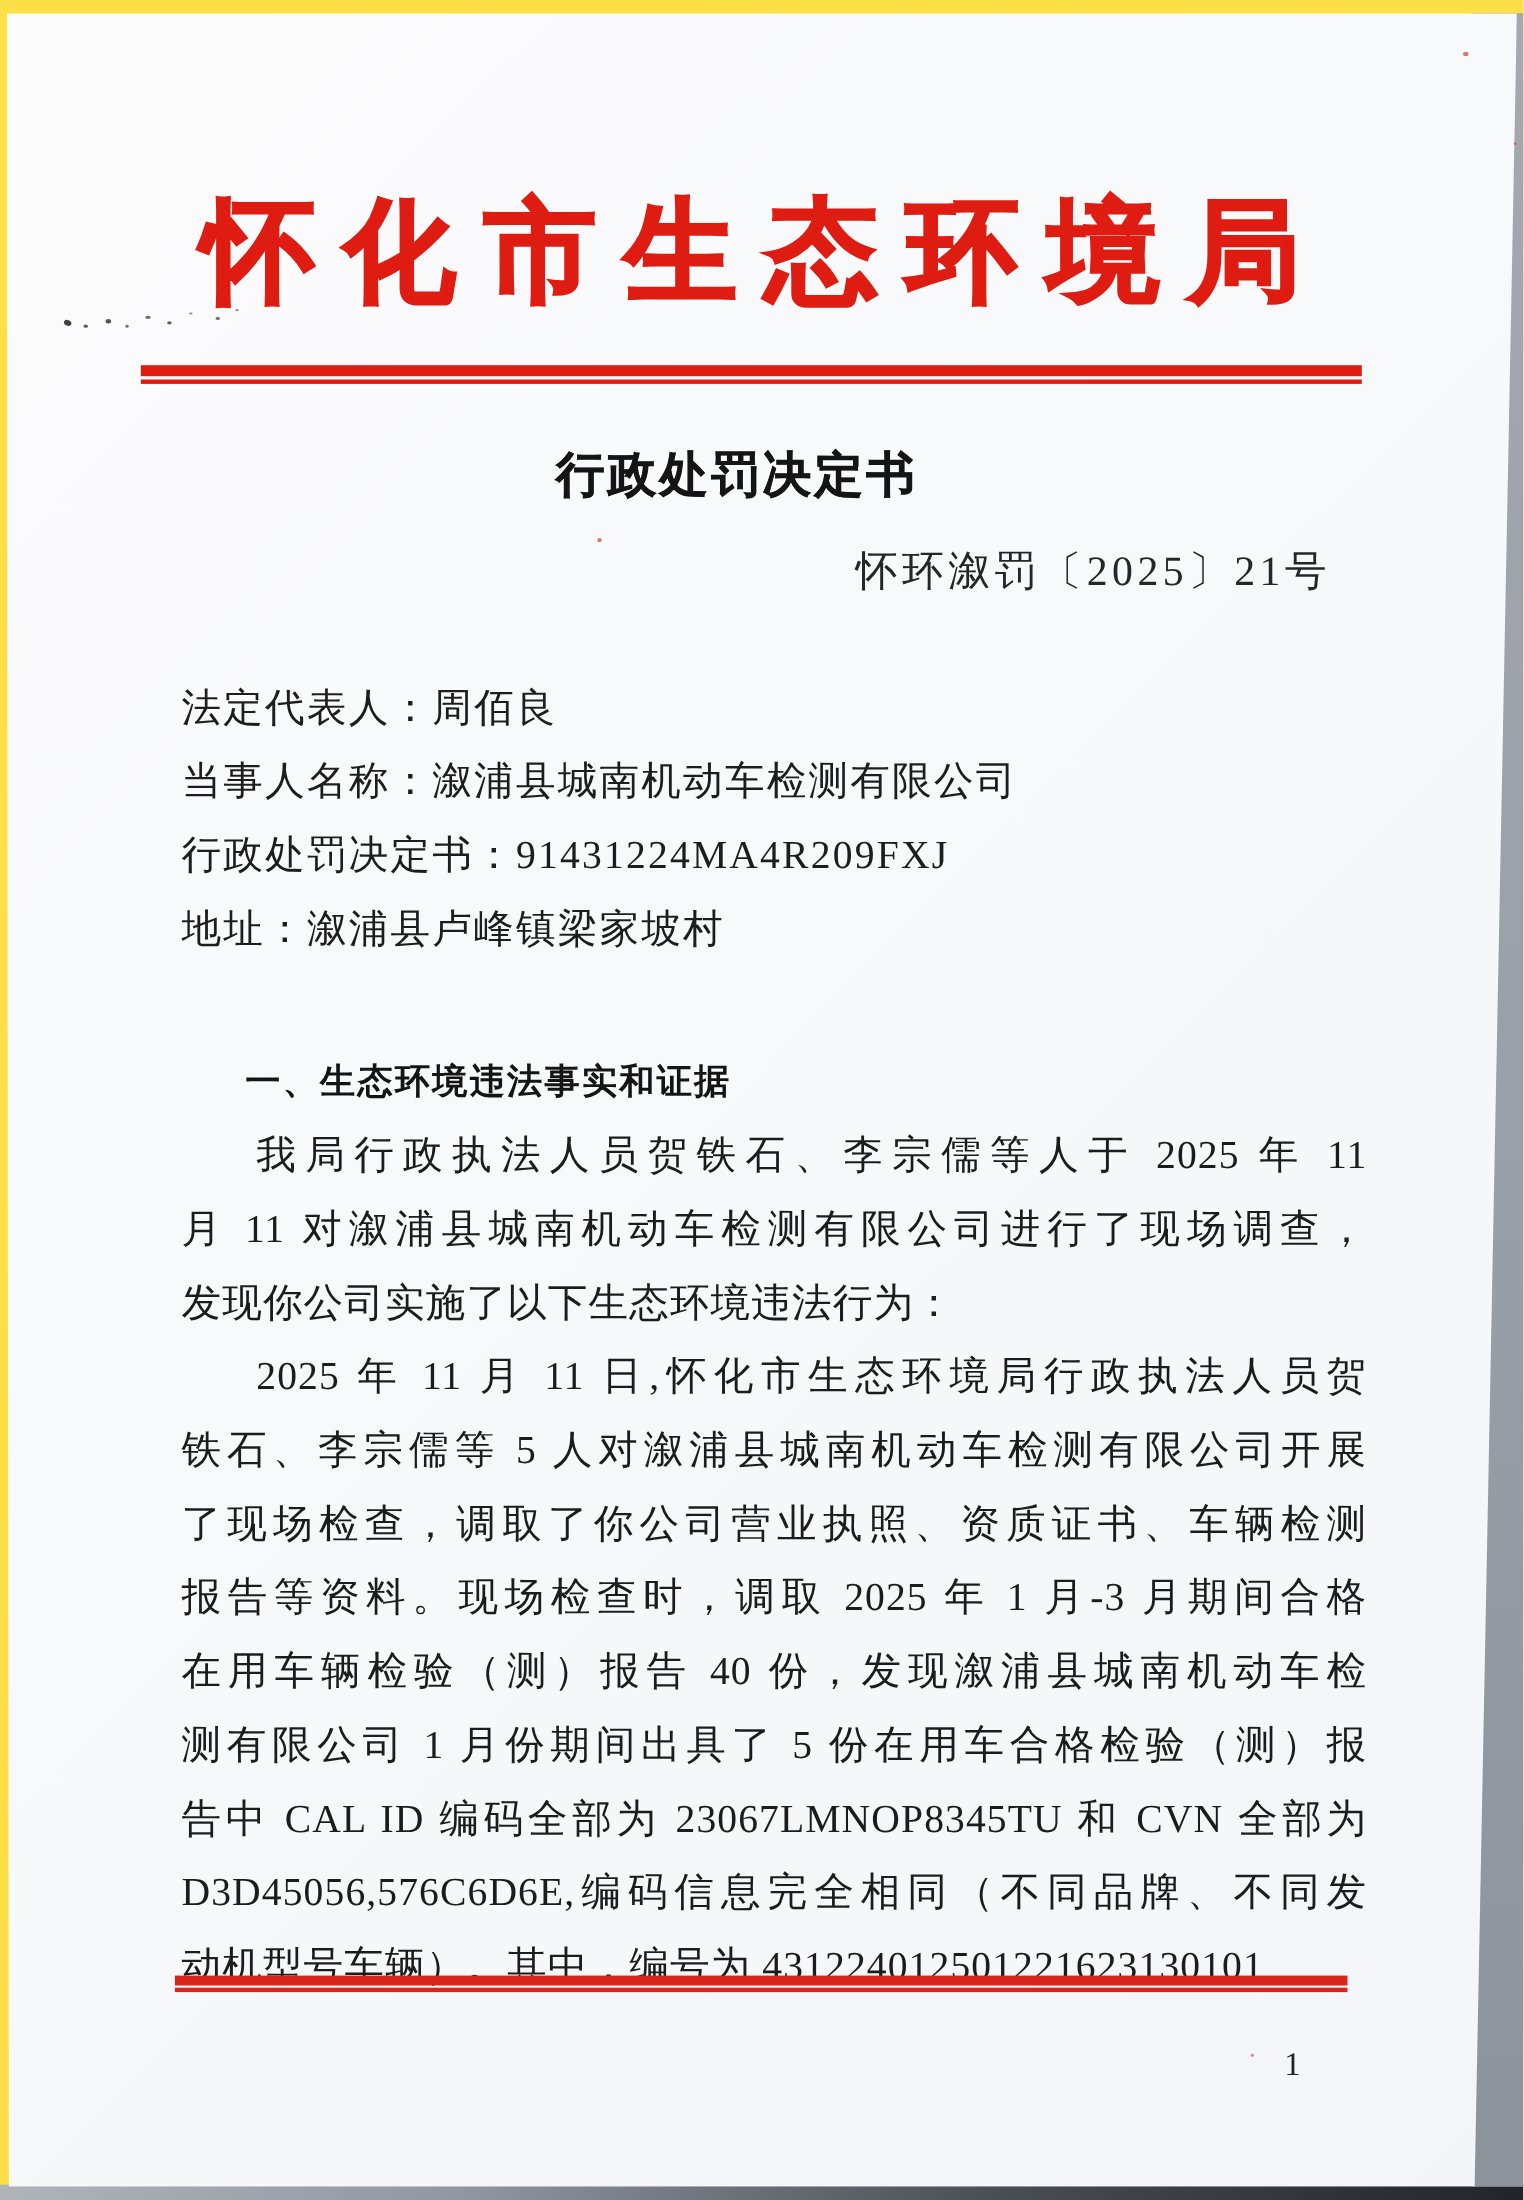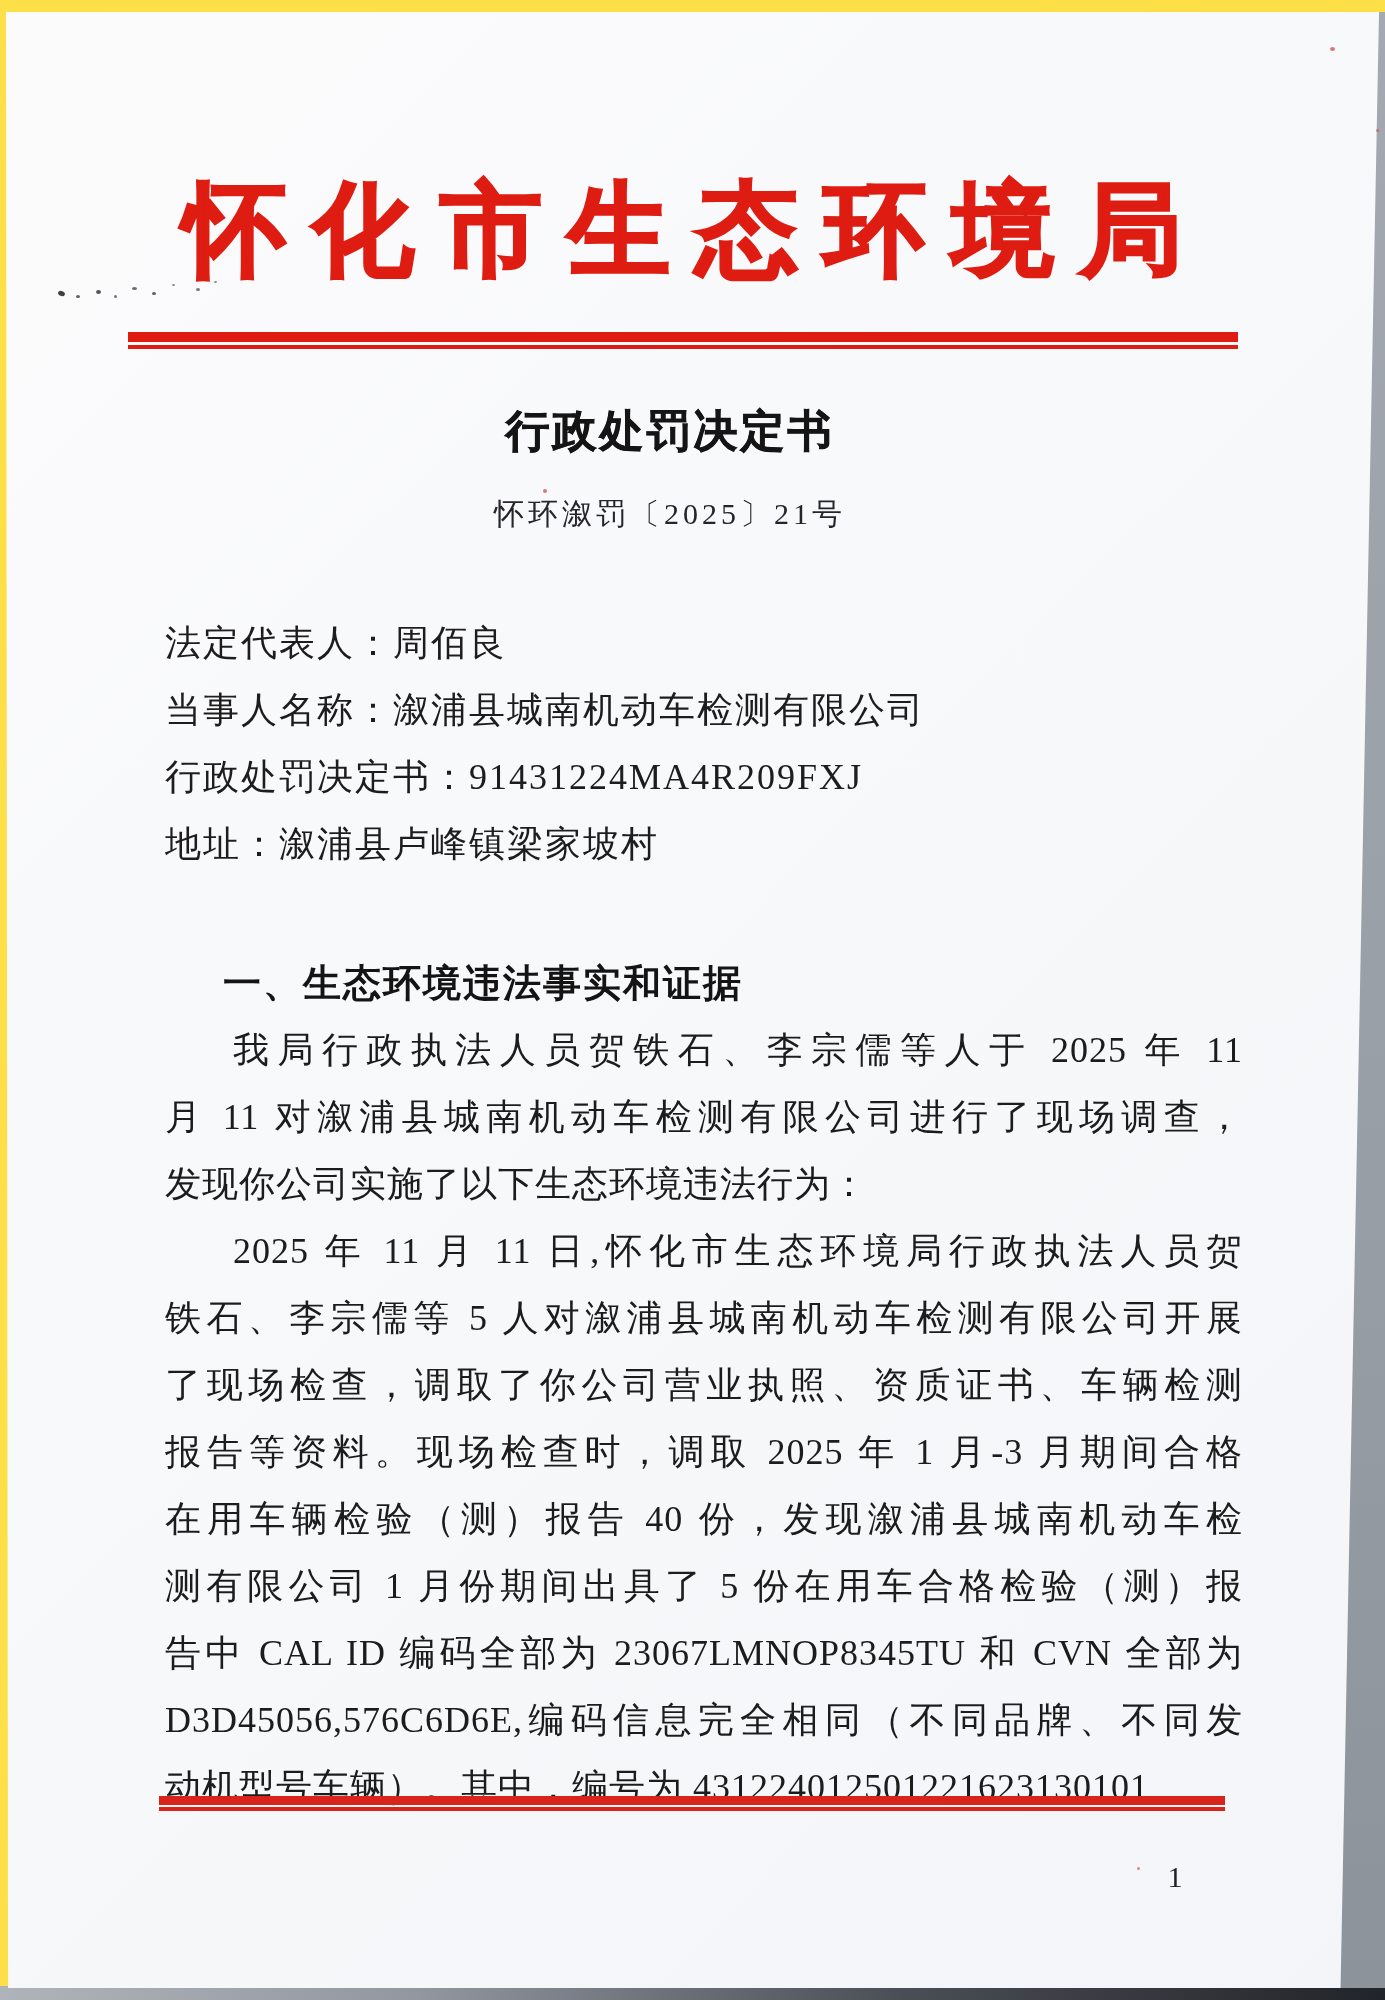--- a/index.html
+++ b/index.html
@@ -37,40 +37,40 @@
   .rule-gap { height:3px; }
   .rule-thin { height:4px; background:#de1c12; }
 
   .doc-title {
     position:absolute; left:130px; top:402px; width:1080px;
     text-align:center; font-size:44px; font-weight:700; letter-spacing:3px;
     color:#151515; -webkit-text-stroke:0.6px #151515;
   }
   .doc-number {
     position:absolute; left:130px; top:494px; width:1080px;
-    text-align:center; font-size:30px; letter-spacing:4px; color:#26262a;
+    text-align:right; font-size:38px; letter-spacing:4px; color:#26262a;
   }
 
   .party {
     position:absolute; left:165px; top:620px; width:1078px;
     font-size:36px; letter-spacing:2px; color:#1d1d1d;
   }
   .pline { height:67px; line-height:46px; white-space:nowrap; }
 
   .bodyflow {
     position:absolute; left:165px; top:960px; width:1078px;
     font-size:36px; letter-spacing:1px; color:#1c1c1c;
   }
   .bline { height:67px; line-height:47px; text-align:justify; overflow:visible; }
   .bline.fill { text-align-last:justify; }
   .bline.end  { text-align-last:left; }
   .bline.indent { text-indent:68px; }
   .bline.heading {
     font-family:"Liberation Sans","DejaVu Sans",sans-serif;
-    font-weight:700; font-size:38px; letter-spacing:2px;
+    font-weight:700; font-size:32px; letter-spacing:2px;
     text-indent:58px; text-align:left; text-align-last:left; color:#141414;
   }
 
   .footer-rule { position:absolute; left:159px; top:1796px; width:1066px; }
   .footer-rule .rule-thick { height:9px; background:#d8241b; }
   .footer-rule .rule-gap { height:2px; }
   .footer-rule .rule-thin { height:4px; background:#d8241b; }
 
   .page-num {
     position:absolute; left:1150px; top:1860px; width:50px;

